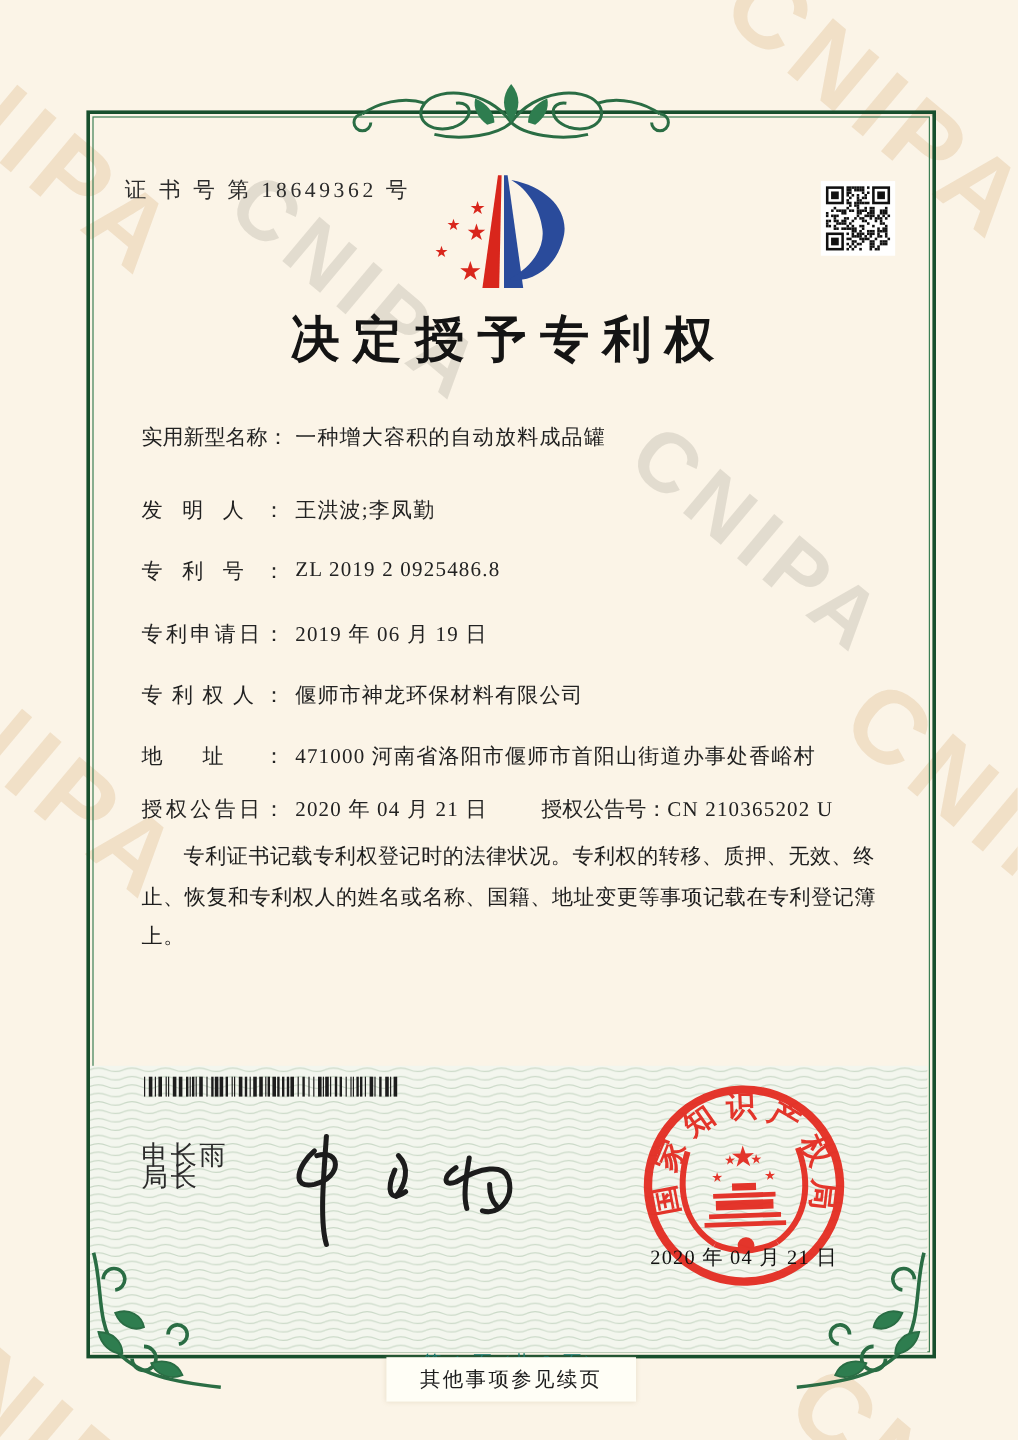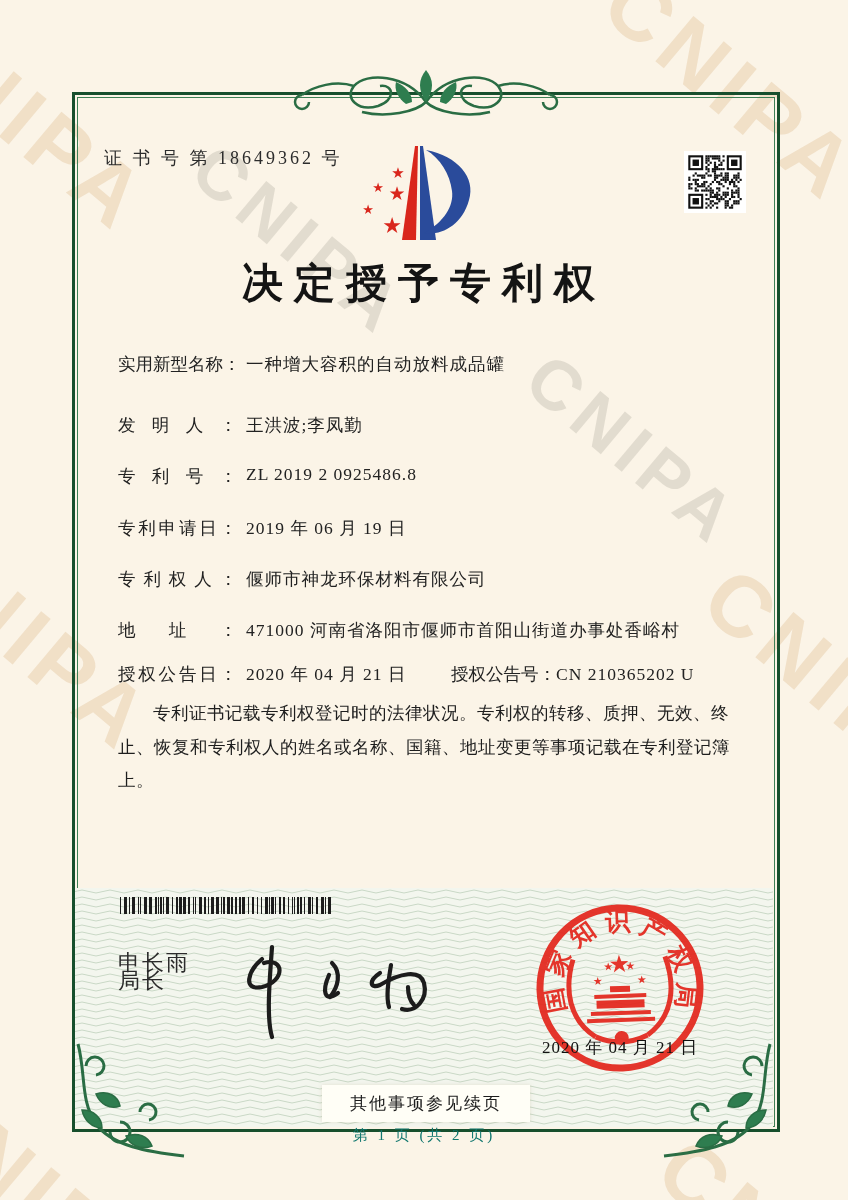--- a/index.html
+++ b/index.html
@@ -45,21 +45,21 @@
   .signer{position:absolute;left:118px;z-index:4;font-family:Liberation Sans, sans-serif;
     font-size:22px;color:#2b2b2b;letter-spacing:2px;}
   .sig-svg{position:absolute;left:228px;top:933px;z-index:4;}
   
   .seal{position:absolute;left:532px;top:900px;width:176px;height:176px;z-index:5;opacity:0.93;transform:rotate(-2deg);}
   .seal-date{position:absolute;left:528px;top:1036px;width:184px;text-align:center;
     font-size:17px;color:#111;letter-spacing:1px;z-index:6;}
   
   .page-num{position:absolute;left:0;right:0;top:1126px;text-align:center;font-size:15px;
     letter-spacing:3px;color:#0f766e;z-index:4;}
-  .note-box{position:absolute;left:322px;top:1085px;width:208px;height:37px;background:#fffef6;
+  .note-box{position:absolute;left:322px;top:1131px;width:208px;height:37px;background:#fffef6;
     box-shadow:0 0 4px rgba(180,160,120,0.25);display:flex;align-items:center;justify-content:center;
     z-index:4;}
   .note-box span{font-size:17px;letter-spacing:2px;color:#1c1c1c;}
 </style>
 </head>
 <body>
 
 <span class="wm tan" style="left:-62px;top:-18px">CNIPA</span>
 <span class="wm tan" style="left:648px;top:-48px">CNIPA</span>
 <span class="wm gray" style="left:228px;top:128px">CNIPA</span>

